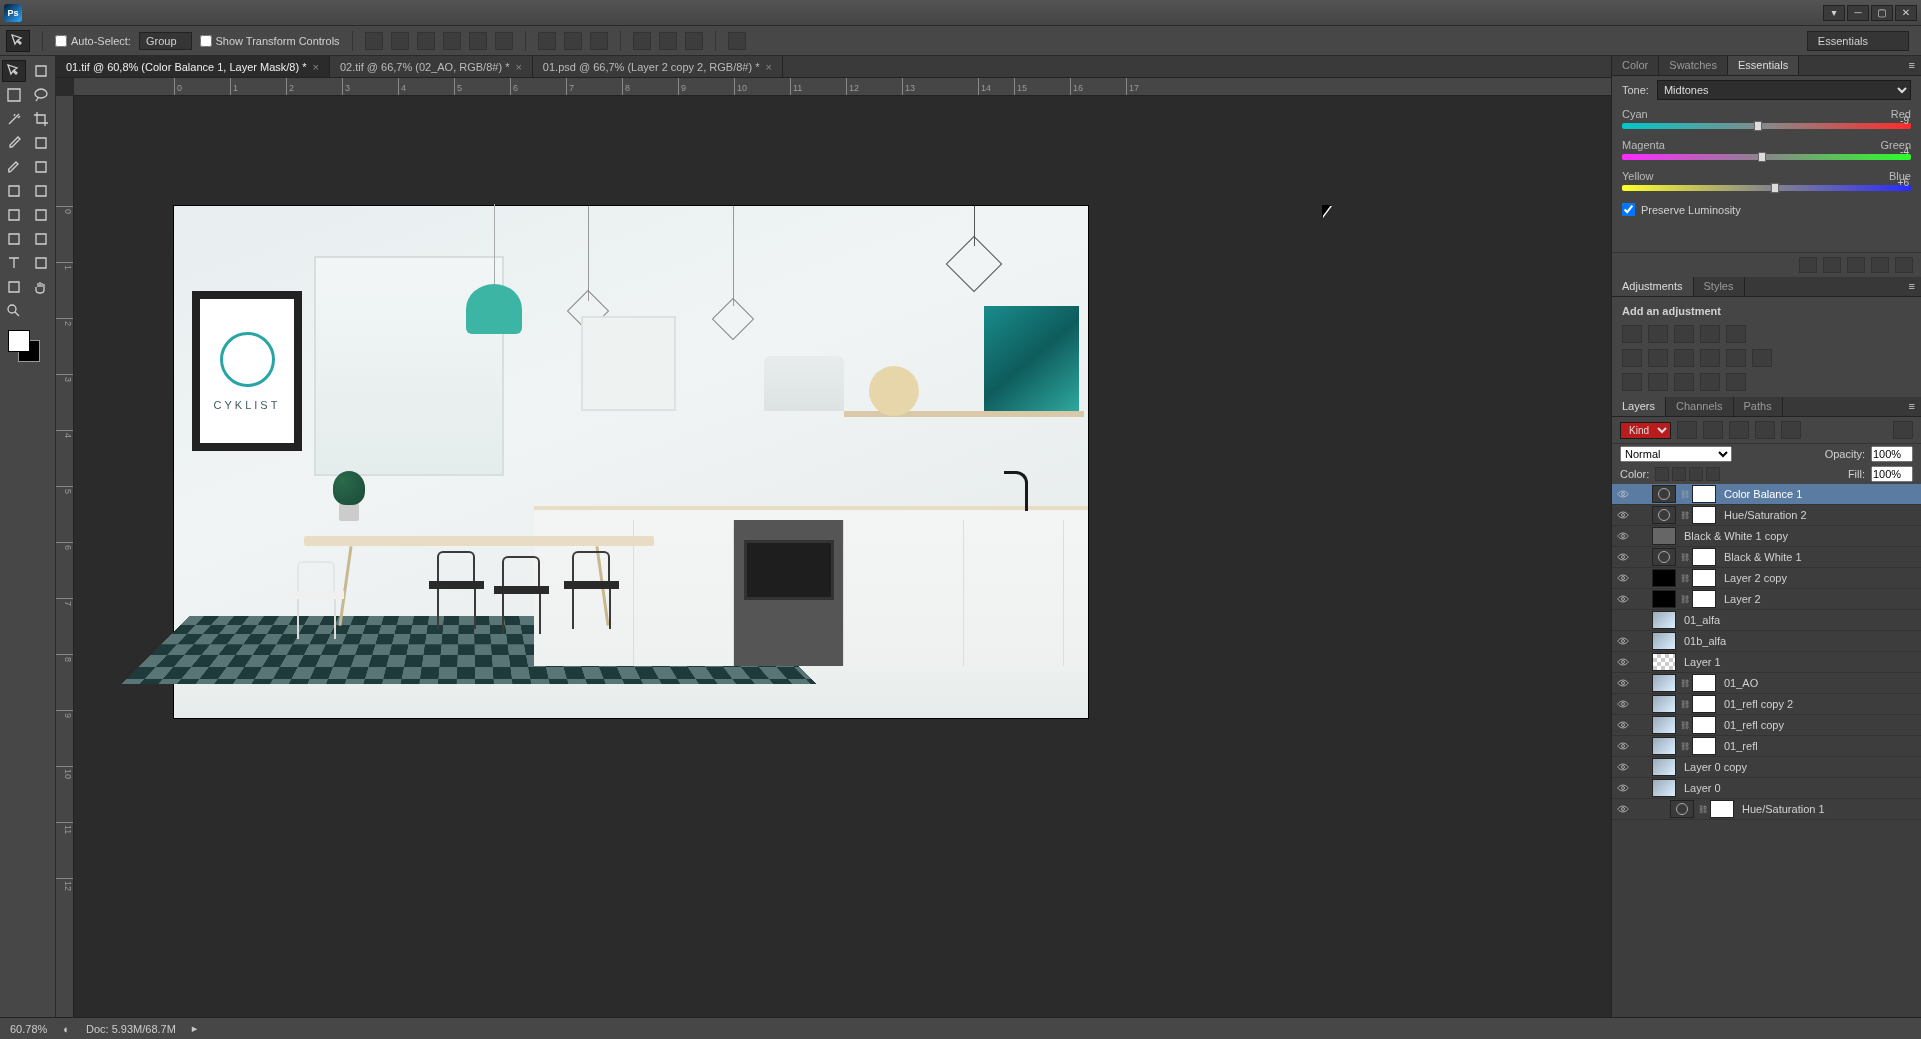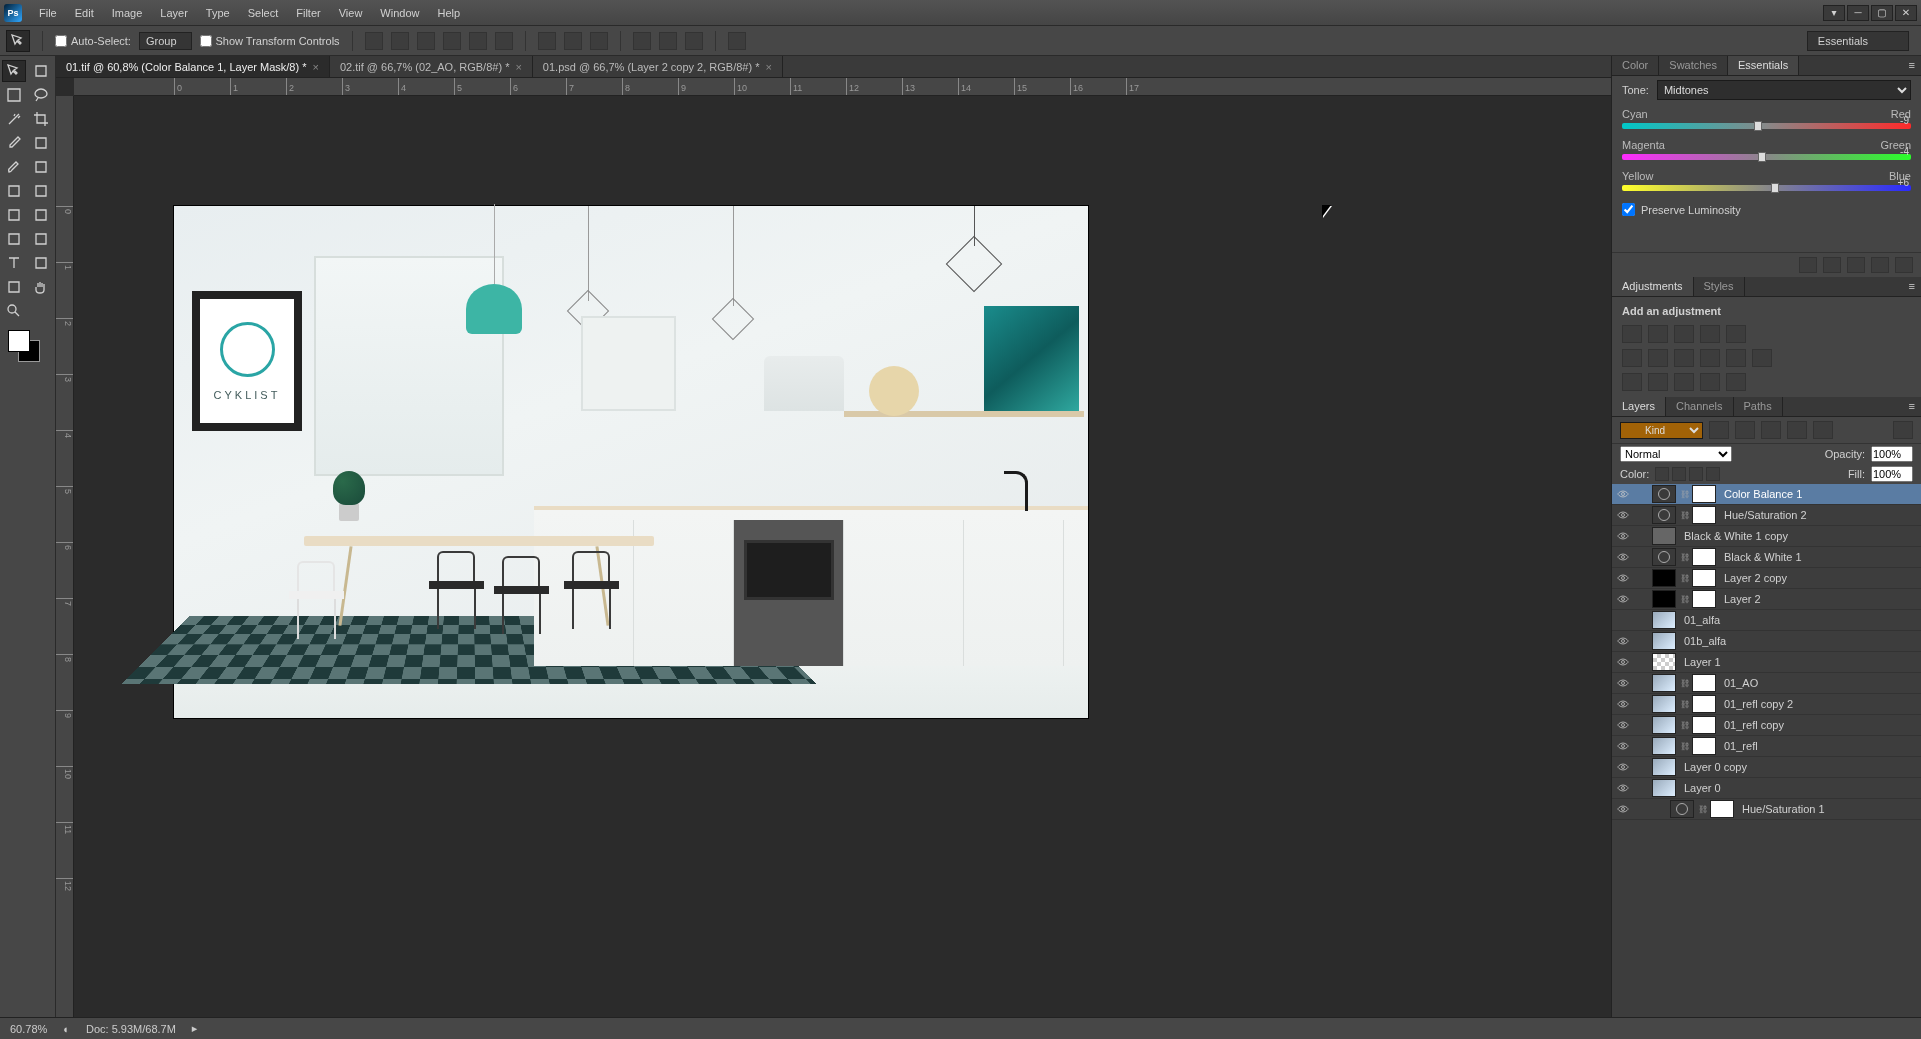--- a/index.html
+++ b/index.html
@@ -31,21 +31,21 @@
 .doc-tab.active{background:#2b2b2b;color:#eee;}
 .doc-tab .close{color:#888;}
 .ruler-h{height:18px;background:#464646;border-bottom:1px solid #222;position:relative;overflow:hidden;margin-left:18px;}
 .ruler-h .tick{position:absolute;top:0;height:100%;border-left:1px solid #888;font-size:9px;color:#999;padding-left:2px;padding-top:5px;}
 .canvas-wrap{flex:1;display:flex;}
 .ruler-v{width:18px;background:#464646;border-right:1px solid #222;position:relative;overflow:hidden;}
 .ruler-v .tick{position:absolute;left:0;width:100%;border-top:1px solid #888;font-size:9px;color:#999;writing-mode:vertical-rl;padding-top:2px;padding-left:4px;}
 .viewport{flex:1;background:#2b2b2b;position:relative;overflow:hidden;}
 .image{position:absolute;left:100px;top:110px;width:914px;height:512px;background:linear-gradient(160deg,#e8eef0 0%, #f0f4f4 40%, #e4e9ea 100%);box-shadow:0 0 0 1px #000;}
 .image .window{position:absolute;left:140px;top:50px;width:190px;height:220px;background:linear-gradient(#f2f6f6,#e5ecec);border:2px solid #d7dedc;}
-.image .frame{position:absolute;left:18px;top:85px;width:110px;height:140px;background:#fff;border:8px solid #222;display:flex;flex-direction:column;align-items:center;justify-content:center;gap:12px;}
+.image .frame{position:absolute;left:18px;top:85px;width:110px;height:160px;background:#fff;border:8px solid #222;display:flex;flex-direction:column;align-items:center;justify-content:center;gap:12px;}
 .image .frame .circ{width:55px;height:55px;border:3px solid #2aa5a5;border-radius:50%;}
 .image .frame .txt{font-size:11px;letter-spacing:3px;color:#425b5b;}
 .image .pendant{position:absolute;left:290px;top:-2px;width:60px;height:150px;}
 .image .pendant::before{content:"";position:absolute;left:50%;top:0;width:1px;height:80px;background:#aaa;}
 .image .shade{position:absolute;left:50%;top:80px;width:56px;height:50px;background:#3db5a5;border-radius:50% 50% 6px 6px;transform:translateX(-50%);}
 .image .wire1{position:absolute;left:400px;top:0;width:28px;height:120px;}
 .image .wire1::before{content:"";position:absolute;left:50%;width:1px;height:95px;background:#999;}
 .image .dia{position:absolute;left:50%;top:90px;width:30px;height:30px;border:1px solid #888;transform:translateX(-50%) rotate(45deg);}
 .image .wire2{position:absolute;left:545px;top:0;width:28px;height:130px;}
 .image .wire2::before{content:"";position:absolute;left:50%;width:1px;height:100px;background:#999;}
@@ -95,21 +95,21 @@
 .gr-cr{background:linear-gradient(90deg,#00c8c8,#888,#ff2a2a);}
 .gr-mg{background:linear-gradient(90deg,#ff2aff,#888,#2aff2a);}
 .gr-yb{background:linear-gradient(90deg,#ffff2a,#888,#2a2aff);}
 .preserve{padding:6px 10px;display:flex;align-items:center;gap:6px;}
 .panel-footer{display:flex;gap:6px;justify-content:flex-end;padding:4px 8px;border-top:1px solid #333;}
 .panel-footer .pico{width:18px;height:16px;border:1px solid #333;background:#3d3d3d;}
 .adjustments-grid{padding:6px 10px;display:flex;flex-direction:column;gap:6px;}
 .adj-row{display:flex;gap:6px;}
 .adj-ico{width:20px;height:18px;border:1px solid #333;background:#3d3d3d;}
 .layers-opts{display:flex;align-items:center;gap:6px;padding:4px 8px;border-bottom:1px solid #333;flex-wrap:wrap;}
-.layers-opts select,.layers-opts input{background:#a16207;color:#ddd;border:1px solid #1a1a1a;padding:1px 20px;font-size:10px;}
+.layers-opts select,.layers-opts input{background:#b91c1c;color:#ddd;border:1px solid #1a1a1a;padding:1px 4px;font-size:10px;}
 .layer-list{flex:1;overflow-y:auto;background:#3d3d3d;}
 .layer{display:flex;align-items:center;height:21px;border-bottom:1px solid #333;padding:0 4px;gap:4px;}
 .layer.selected{background:#5a7ca3;color:#fff;}
 .layer .vis{width:14px;height:14px;display:flex;align-items:center;justify-content:center;}
 .layer .vis svg{width:12px;height:12px;stroke:#ccc;fill:none;}
 .layer .link{width:14px;}
 .layer .thumb{width:24px;height:18px;background:#888;border:1px solid #222;}
 .layer .thumb.adj{background:#3a3a3a;display:flex;align-items:center;justify-content:center;}
 .layer .thumb.adj::after{content:"";width:10px;height:10px;border:1px solid #aaa;border-radius:50%;}
 .layer .mask{width:24px;height:18px;background:#fff;border:1px solid #222;}
@@ -121,32 +121,20 @@
 .row2{display:flex;align-items:center;gap:6px;padding:2px 8px;font-size:10px;}
 .lock-icons{display:flex;gap:3px;}
 .lock-icons .lico{width:14px;height:14px;border:1px solid #333;background:#3d3d3d;}
 .rel{position:relative;}
 </style>
 </head>
 <body>
 
 <div class="menubar">
   <div class="logo">Ps</div>
-  <div id="menu-items" style="display: flex;">
-      <div class="menu-item">File</div>
-      <div class="menu-item">Edit</div>
-      <div class="menu-item">Image</div>
-      <div class="menu-item">Layer</div>
-      <div class="menu-item">Type</div>
-      <div class="menu-item">Select</div>
-      <div class="menu-item">Filter</div>
-      <div class="menu-item">View</div>
-      <div class="menu-item">Window</div>
-      <div class="menu-item">Help</div>
-    </div>
   <div class="winctrls">
     <div>▾</div>
     <div>─</div>
     <div>▢</div>
     <div>✕</div>
   </div>
 </div>
 
 <div class="optionsbar">
   <div class="tool active">
@@ -322,21 +310,21 @@
         <div class="tick" style="left: 324px;">4</div>
         <div class="tick" style="left: 380px;">5</div>
         <div class="tick" style="left: 436px;">6</div>
         <div class="tick" style="left: 492px;">7</div>
         <div class="tick" style="left: 548px;">8</div>
         <div class="tick" style="left: 604px;">9</div>
         <div class="tick" style="left: 660px;">10</div>
         <div class="tick" style="left: 716px;">11</div>
         <div class="tick" style="left: 772px;">12</div>
         <div class="tick" style="left: 828px;">13</div>
-        <div class="tick" style="left: 884px;">14</div>
+        <div class="tick" style="left: 904px;">14</div>
         <div class="tick" style="left: 940px;">15</div>
         <div class="tick" style="left: 996px;">16</div>
         <div class="tick" style="left: 1052px;">17</div>
       </div>
     <div class="canvas-wrap">
       <div class="ruler-v" id="rulerV">
           <div class="tick" style="top: 110px;">0</div>
           <div class="tick" style="top: 166px;">1</div>
           <div class="tick" style="top: 222px;">2</div>
           <div class="tick" style="top: 278px;">3</div>

